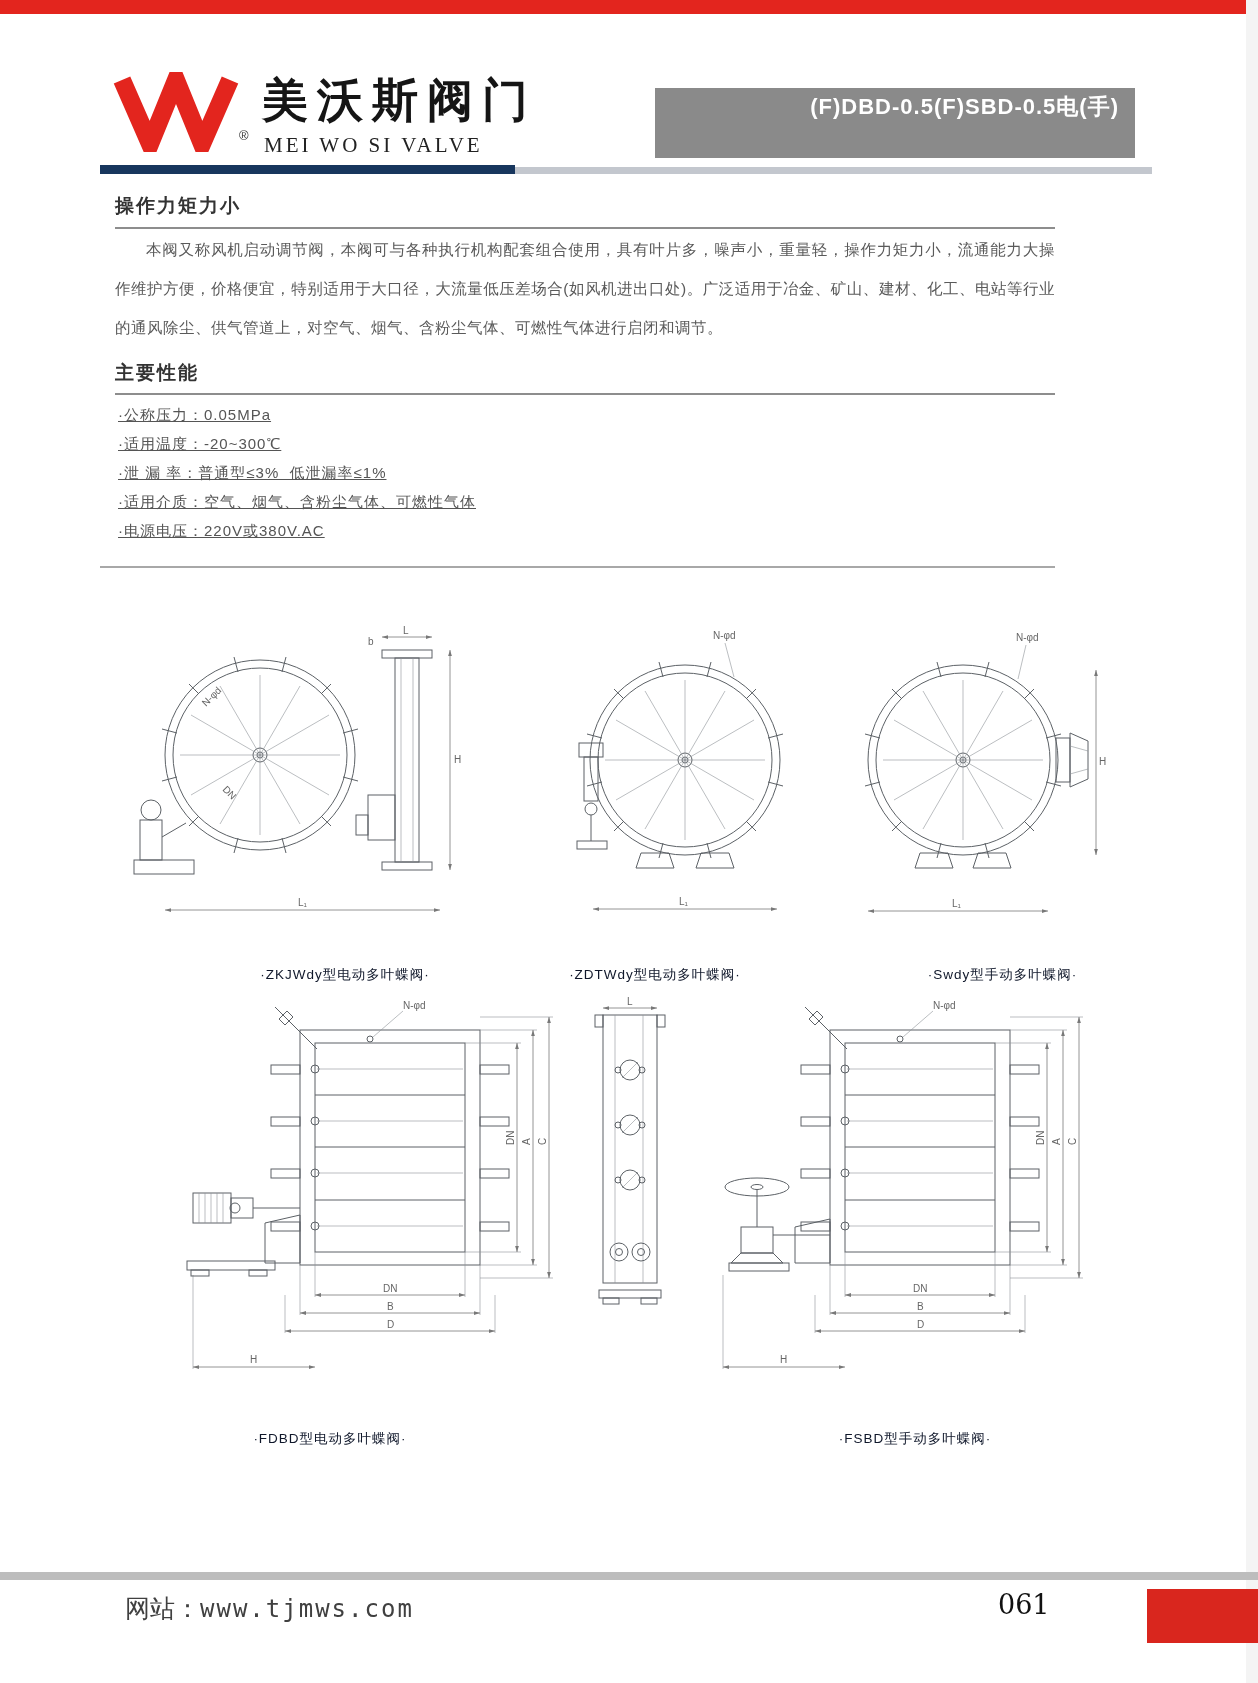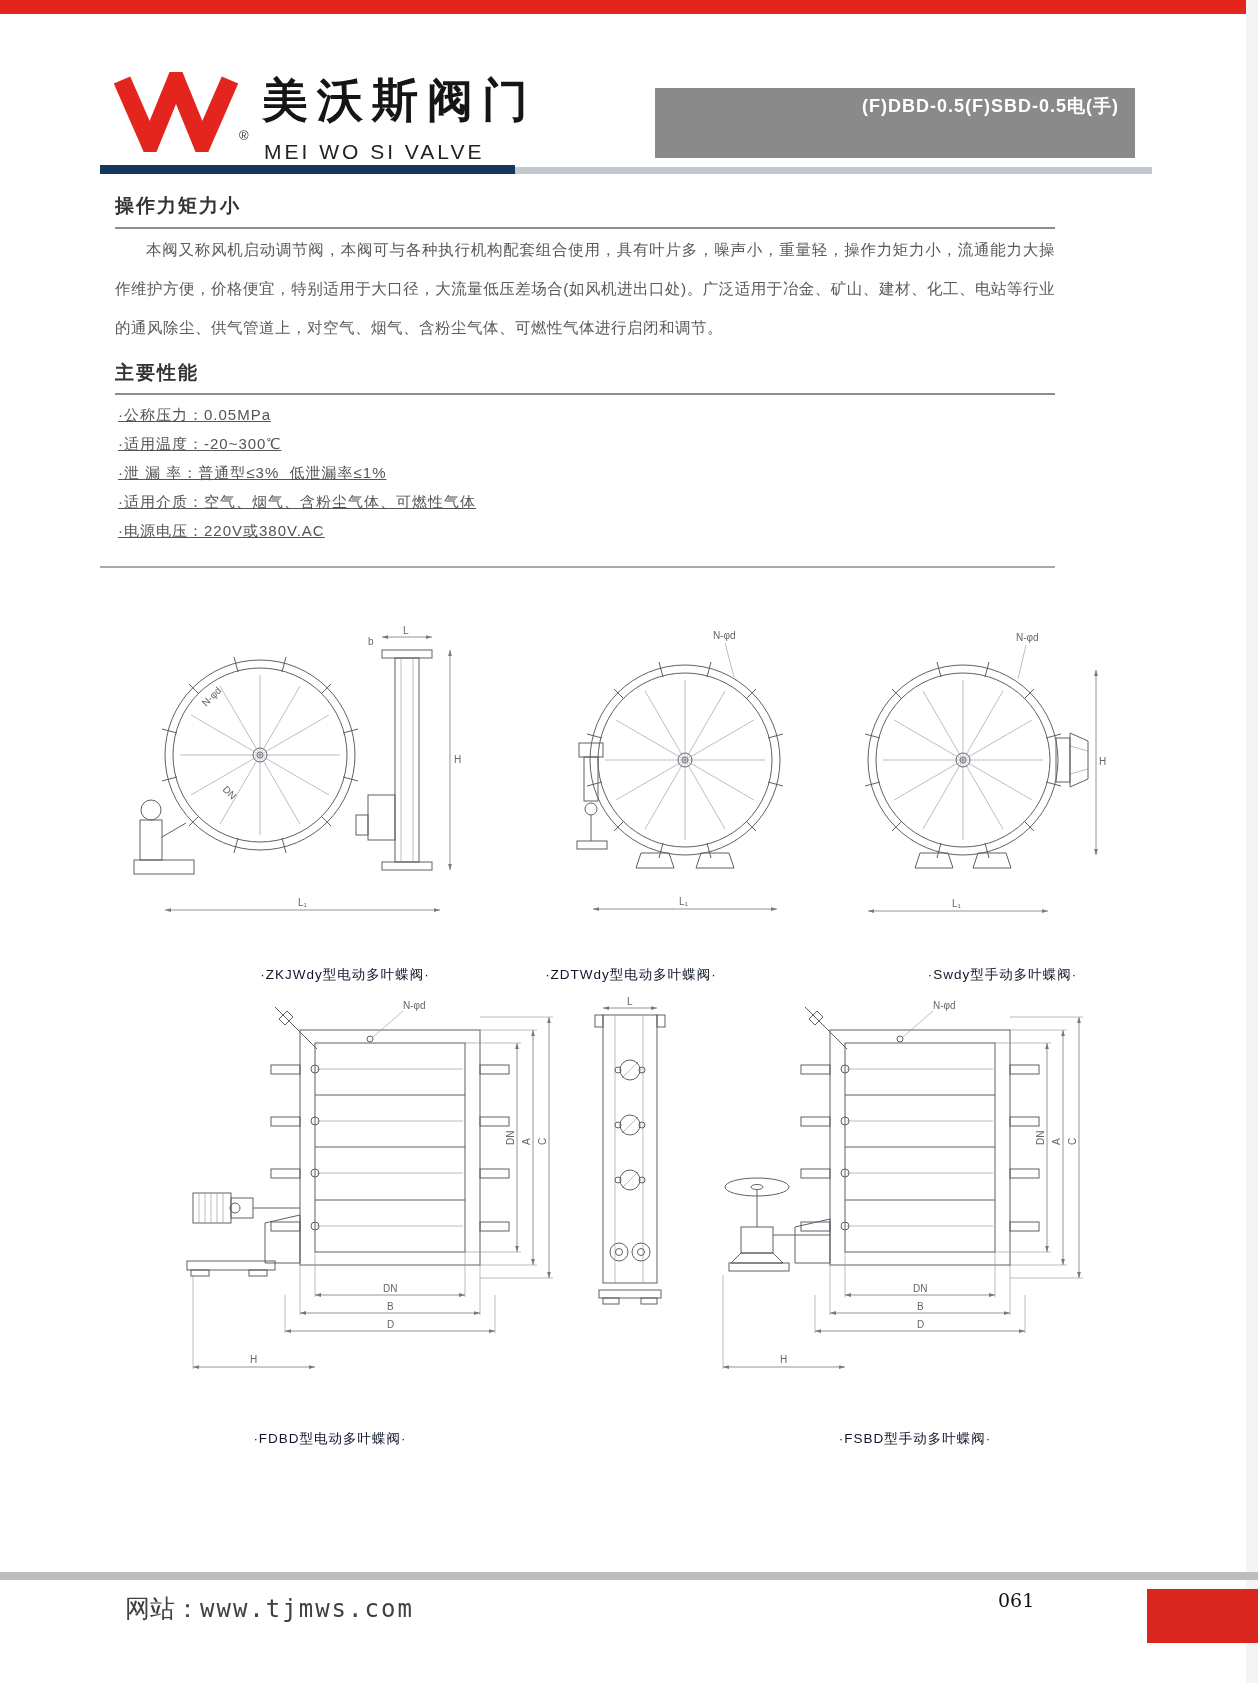--- a/index.html
+++ b/index.html
@@ -4,28 +4,28 @@
 <style>
   html,body{margin:0;padding:0;background:#e9e9e9;}
   .page{position:relative;width:1258px;height:1683px;background:#ffffff;
         font-family:"Liberation Sans",sans-serif;overflow:hidden;}
   .abs{position:absolute;}
   
   .topbar{left:0;top:0;width:1258px;height:14px;background:#e3251e;}
   .edge{right:0;top:0;width:12px;height:1683px;background:#f4f4f4;}
   .logo-cn{left:262px;top:70px;font-family:"DejaVu Serif","Liberation Serif",serif;
            font-weight:bold;font-size:46px;color:#151515;letter-spacing:9px;white-space:nowrap;text-align:right;}
-  .logo-en{left:264px;top:140px;font-family:Liberation Sans, sans-serif;font-size:21px;
+  .logo-en{left:264px;top:133px;font-family:Liberation Serif, serif;font-size:21px;
            color:#222;letter-spacing:3px;white-space:nowrap;}
   .logo-reg{left:239px;top:128px;font-size:13px;color:#333;}
   .navybar{left:100px;top:165px;width:415px;height:9px;background:#17365d;}
   .graybar{left:515px;top:167px;width:637px;height:7px;background:#c3c7ce;}
   .titlebox{left:655px;top:88px;width:480px;height:70px;background:#8a8a8a;color:#fff;
             text-align:right;padding:2px 16px 0 0;box-sizing:border-box;
-            font-weight:bold;font-size:18px;line-height:33px;letter-spacing:1px;}
+            font-weight:bold;font-size:22px;line-height:33px;letter-spacing:1px;}
   
   .sec-title{font-size:19px;font-weight:bold;color:#333;letter-spacing:2px;white-space:nowrap;}
   .rule{height:2px;background:#8d8d8d;}
   .para{left:115px;top:230px;width:940px;font-size:15.5px;line-height:39px;color:#5a5a5a;
         text-align:justify;text-indent:2em;letter-spacing:0.5px;}
   .bullets{left:118px;top:400px;width:700px;font-size:15px;color:#555;letter-spacing:1px;text-decoration:underline;}
   .bullets div{height:29px;line-height:29px;white-space:pre;}
   .divider{left:100px;top:566px;width:955px;height:2px;background:#a8a8a8;}
   
   .fig{position:absolute;}
@@ -34,21 +34,21 @@
   .tn{stroke:#8d9297;fill:none;stroke-width:0.6;}
   .dm{stroke:#787878;fill:none;stroke-width:0.8;}
   .fig text{fill:#666;font-size:10px;font-family:"Liberation Sans",sans-serif;}
   .cap{position:absolute;font-size:13.5px;color:#0f172a;letter-spacing:1px;
        text-align:center;white-space:nowrap;}
   
   .footbar{left:0;top:1572px;width:1258px;height:8px;background:#bdbdbd;}
   .site{left:125px;top:1592px;font-size:25px;color:#404040;white-space:nowrap;}
   .site .url{font-family:"DejaVu Sans Mono","Liberation Mono",monospace;font-size:24px;letter-spacing:2px;}
   .pageno{left:998px;top:1589px;font-family:"DejaVu Serif","Liberation Serif",serif;
-          font-size:19px;color:#111;}
+          font-size:27px;color:#111;}
   .redblock{left:1147px;top:1589px;width:111px;height:54px;background:#d9261e;}
 </style>
 </head>
 <body>
 
 <svg width="0" height="0" style="position:absolute">
   <defs>
     <marker id="arw" markerWidth="9" markerHeight="7" refX="8" refY="2.5" orient="auto-start-reverse">
       <path d="M0,0L8,2.5L0,5Z" fill="#787878" stroke="none"></path>
     </marker>
@@ -170,21 +170,21 @@
       <text x="168" y="16">N-φd</text>
       <line class="tn" x1="178" y1="20" x2="170" y2="54"></line>
       <line class="dm" x1="248" y1="45" x2="248" y2="230" marker-start="url(#arw)" marker-end="url(#arw)"></line>
       <text x="251" y="140">H</text>
       <line class="dm" x1="20" y1="286" x2="200" y2="286" marker-start="url(#arw)" marker-end="url(#arw)"></line>
       <text x="104" y="282">L₁</text>
     </svg>
   </div>
 
   <div class="cap" style="left:235px;top:966px;width:220px;">·ZKJWdy型电动多叶蝶阀·</div>
-  <div class="cap" style="left:521px;top:966px;width:220px;">·ZDTWdy型电动多叶蝶阀·</div>
+  <div class="cap" style="left:545px;top:966px;width:220px;">·ZDTWdy型电动多叶蝶阀·</div>
   <div class="cap" style="left:895px;top:966px;width:215px;">·Swdy型手动多叶蝶阀·</div>
 
   <div class="fig" style="left:165px;top:995px;">
     <svg width="400" height="390" viewBox="0 0 400 390">
       <rect class="ln" x="135" y="35" width="180" height="235"></rect>
       <rect class="ln" x="150" y="48" width="150" height="209"></rect>
       <path class="ln" d="M150,100H300M150,152H300M150,205H300"></path>
       <path class="tn" d="M152,74H298M152,126H298M152,178H298M152,231H298"></path>
       <circle class="ln" cx="150" cy="74" r="4"></circle>
         <circle class="ln" cx="150" cy="126" r="4"></circle>

